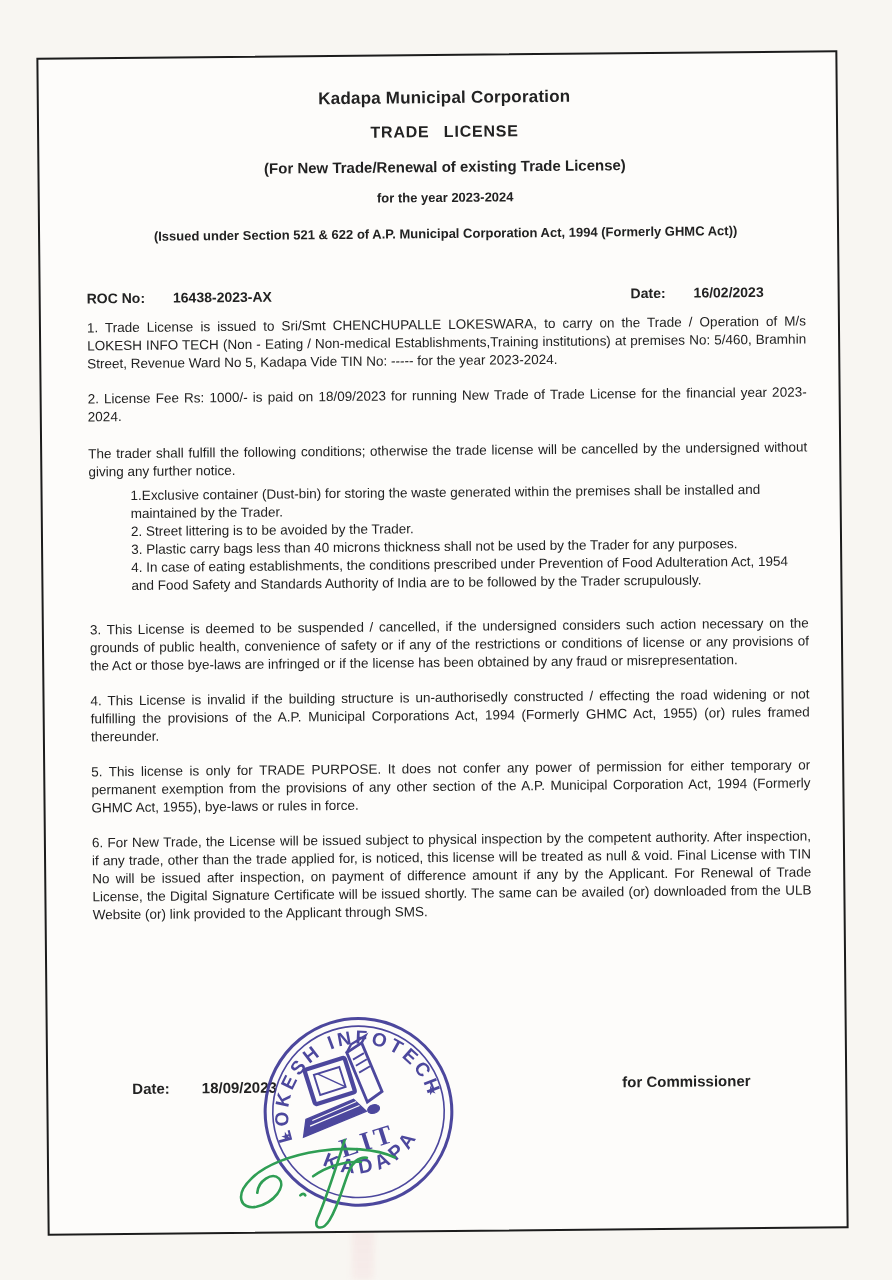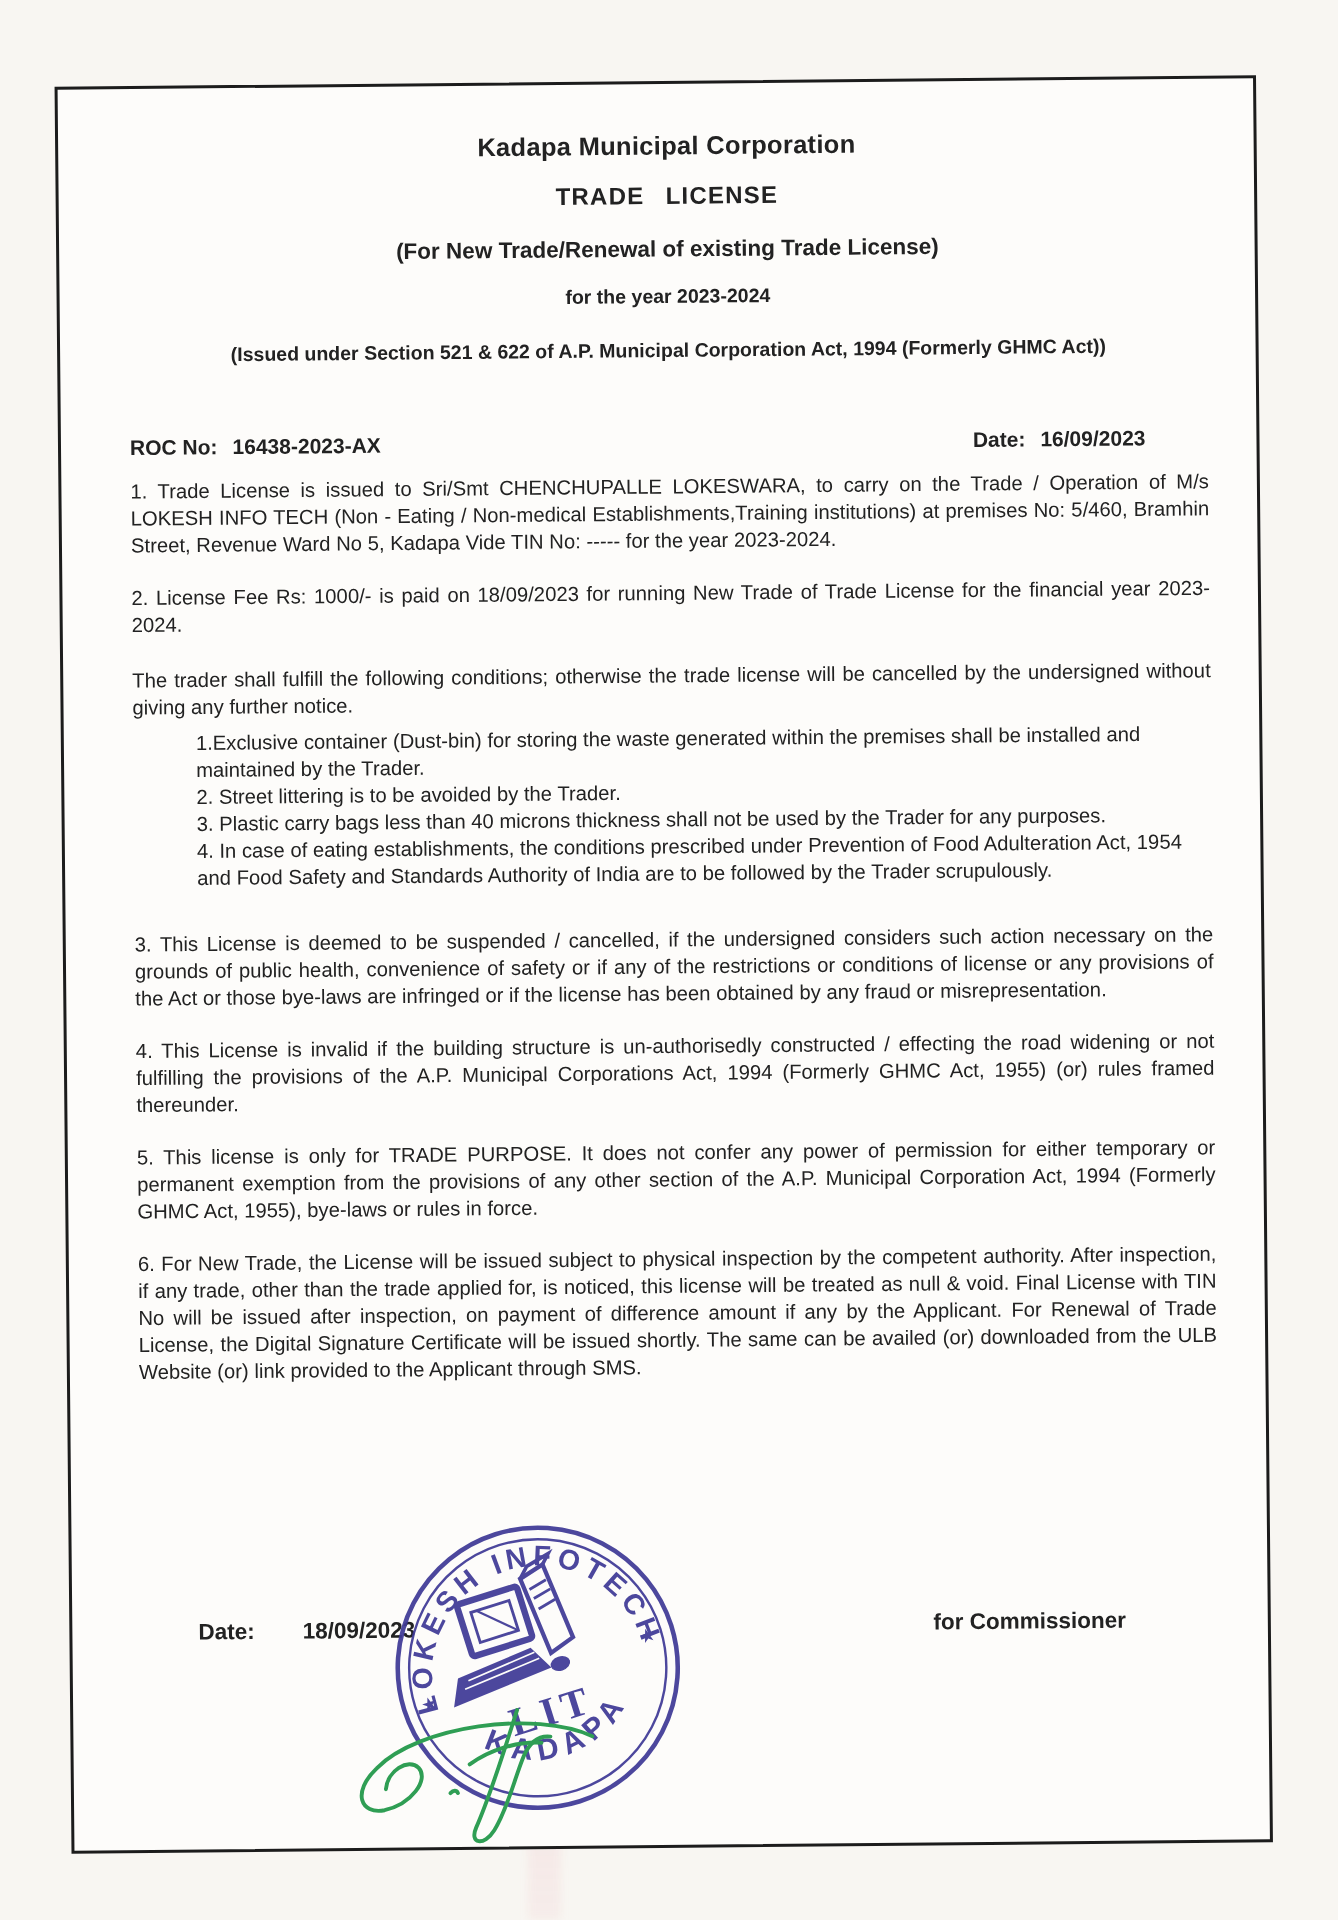--- a/index.html
+++ b/index.html
@@ -36,21 +36,21 @@
   .c{text-align:center;font-weight:bold;}
   .org-title{margin-top:32px;font-size:17px;letter-spacing:0.2px;}
   .doc-type{margin-top:15px;font-size:16px;letter-spacing:0.8px;word-spacing:9px;}
   .scope{margin-top:17px;font-size:15px;}
   .year-line{margin-top:15px;font-size:13px;}
   .issued-under{margin-top:21px;font-size:13px;}
   .meta-row{
     margin-top:46px;display:flex;justify-content:space-between;
     font-size:14px;font-weight:bold;
   }
-  .meta-row .val{margin-left:10px;}
+  .meta-row .val{margin-left:28px;}
   .meta-date{padding-right:42px;}
   .para{
     margin-top:17px;font-size:13.5px;line-height:18px;text-align:justify;
   }
   .para.first{margin-top:13px;}
   .cond-intro{margin-top:19px;font-size:13.5px;line-height:18px;text-align:justify;}
   .cond-list{
     margin-top:6px;padding-left:42px;list-style:none;
     font-size:13.5px;line-height:18px;
   }
@@ -91,21 +91,21 @@
     <div class="c doc-type">TRADE LICENSE</div>
     <div class="c scope">(For New Trade/Renewal of existing Trade License)</div>
     <div class="c year-line">for the year 2023-2024</div>
     <div class="c issued-under">(Issued under Section 521 &amp; 622 of A.P. Municipal Corporation Act, 1994 (Formerly GHMC Act))</div>
 
     <div class="meta-row">
       <div>
         <span>ROC No:</span><span class="val">16438-2023-AX</span>
       </div>
       <div class="meta-date">
-        <span>Date:</span><span class="val">16/09/2023</span>
+        <span>Date:</span><span class="val">16/02/2023</span>
       </div>
     </div>
 
     <p class="para first">1. Trade License is issued to Sri/Smt CHENCHUPALLE LOKESWARA, to carry on the Trade / Operation of M/s LOKESH INFO TECH (Non - Eating / Non-medical Establishments,Training institutions) at premises No: 5/460, Bramhin Street, Revenue Ward No  5, Kadapa Vide TIN No: ----- for the year 2023-2024.</p>
     <p class="para">2. License Fee Rs: 1000/- is paid on 18/09/2023 for running New Trade of Trade License for the financial year 2023-2024.</p>
 
     <p class="cond-intro">The trader shall fulfill the following conditions; otherwise the trade license will be cancelled by the undersigned without giving any further notice.</p>
     <ul class="cond-list">
       <li>1.Exclusive container (Dust-bin) for storing the waste generated within the premises shall be installed and maintained by the Trader.</li>
       <li>2. Street littering is to be avoided by the Trader.</li>

